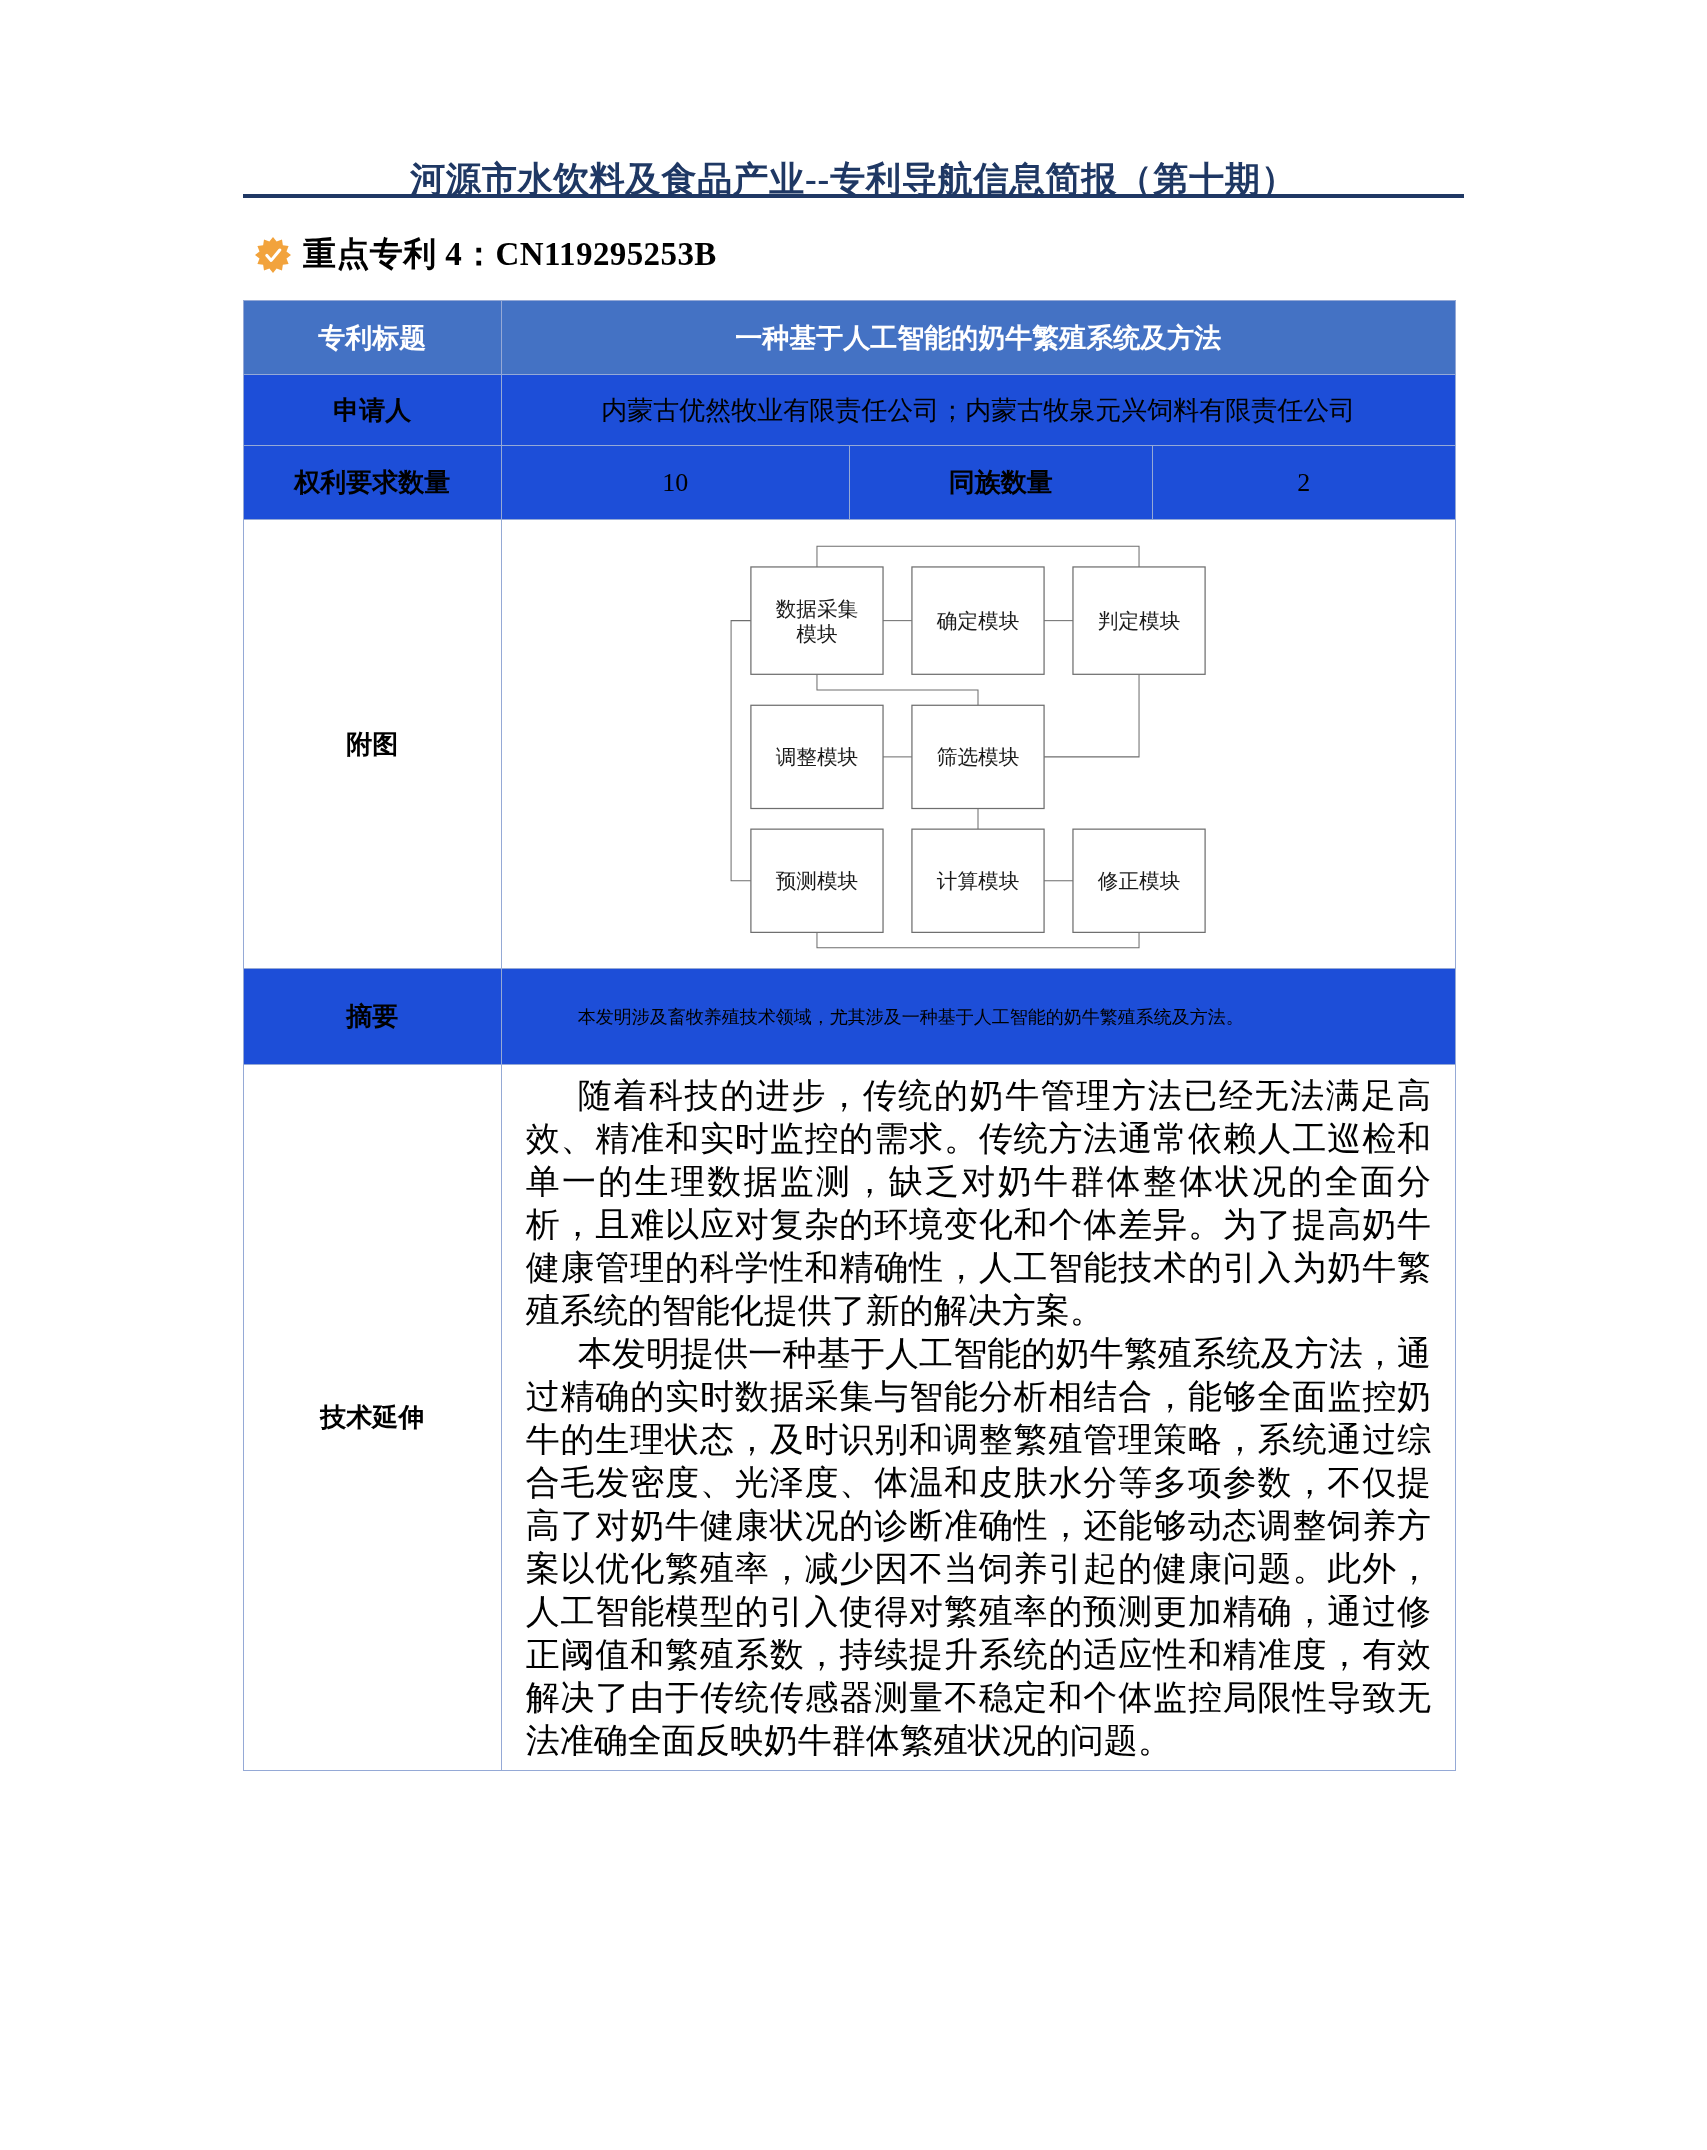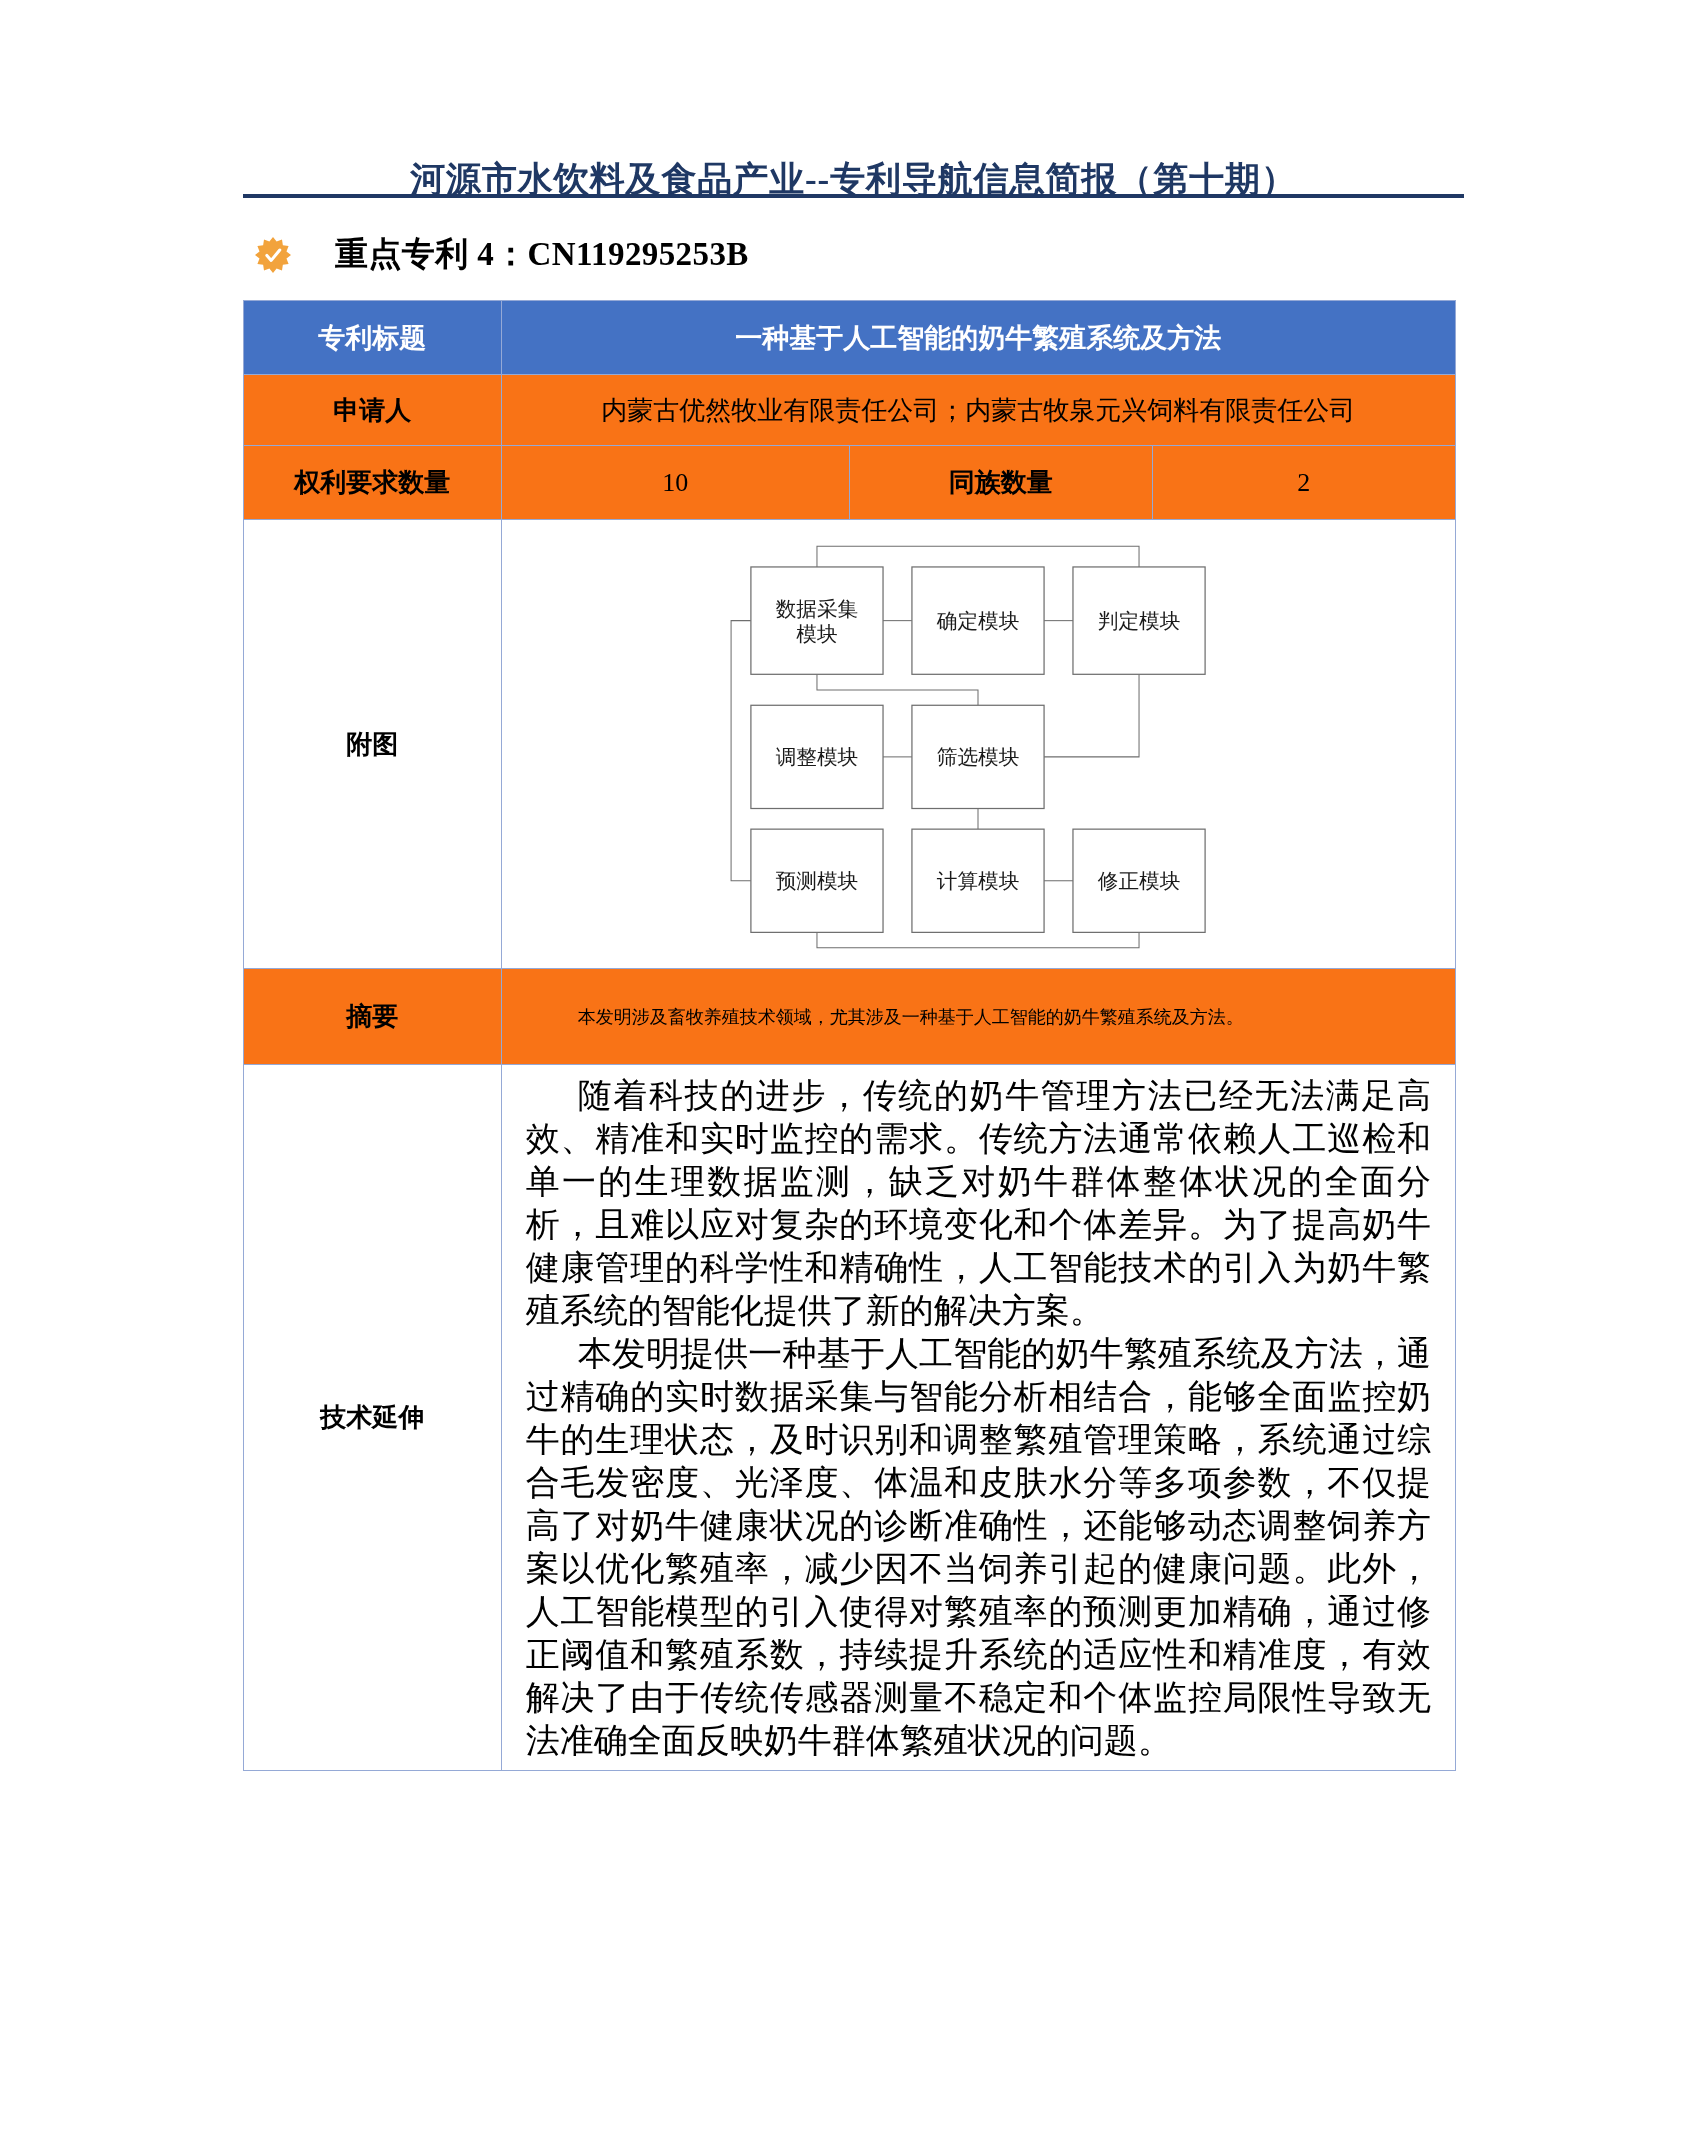--- a/index.html
+++ b/index.html
@@ -1,30 +1,30 @@
 <!DOCTYPE html>
 <html style="font-size:6.9px"><head>
 <meta charset="utf-8">
 <style>
   html,body{margin:0;padding:0;background:#ffffff;}
   .page{position:relative;width:1707px;height:2414px;background:#ffffff;overflow:hidden;
         font-family:"Liberation Serif","DejaVu Serif",serif;color:#000;}
   .doc-header{position:absolute;left:243px;top:156px;width:1221px;text-align:center;
         font-size:35px;font-weight:700;color:#1F3864;letter-spacing:0.9px;}
   .doc-header-rule{position:absolute;left:243px;top:194px;width:1221px;height:4.3px;background:#1F3864;}
-  .section-title-row{position:absolute;left:255px;top:232px;display:flex;align-items:center;gap:44px;}
+  .section-title-row{position:absolute;left:255px;top:232px;display:flex;align-items:center;gap:12px;}
   .badge{width:36px;height:36px;flex:0 0 auto;}
   .section-title{font-size:33px;font-weight:700;color:#000;letter-spacing:0.4px;}
   .patent-table{position:absolute;left:243px;top:300px;width:1213px;border-collapse:collapse;table-layout:fixed;}
   .patent-table td{border:1.3px solid #95A9D6;padding:0;vertical-align:middle;font-size:26px;}
   .patent-table .lbl{font-weight:700;text-align:center;}
   .patent-table .val{text-align:center;}
   tr.r-head{height:74px;background:#4472C4;color:#ffffff;}
   tr.r-head td{font-weight:700;font-size:27px;text-align:center;}
-  tr.r-band{background:#f97316;}
+  tr.r-band{background:#1d4ed8;}
   tr.r-white{background:#ffffff;}
   tr.r2{height:71px;} tr.r3{height:74px;} tr.r4{height:74px;margin-top:46px;}
   tr.r5{height:449px;} tr.r6{height:96px;} tr.r7{height:621px;}
   .figure-cell{text-align:center;vertical-align:middle;}
   .figure-wrap{display:flex;justify-content:center;align-items:center;width:100%;height:100%;}
   .abstract-cell{padding:4.3px 24px !important;vertical-align:middle;}
   .abstract-text{font-size:18px;line-height:66px;text-align:left;text-indent:52px;}
   .tech-cell{padding:8.6px 24px !important;vertical-align:top;}
   .tech-cell p{margin:0;font-size:34px;line-height:43px;text-align:justify;text-indent:52px;}
   .flow-text{font-size:50px;fill:#1a1a1a;font-family:"Liberation Serif","DejaVu Serif",serif;}

